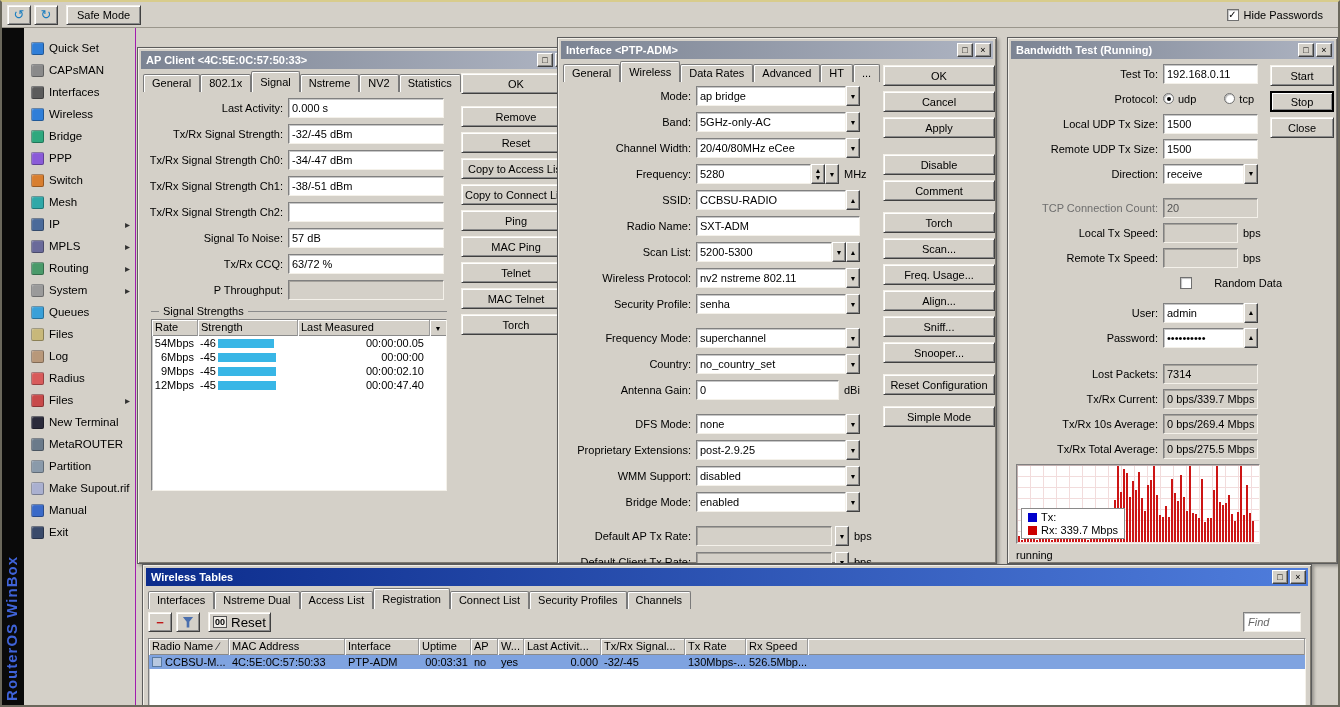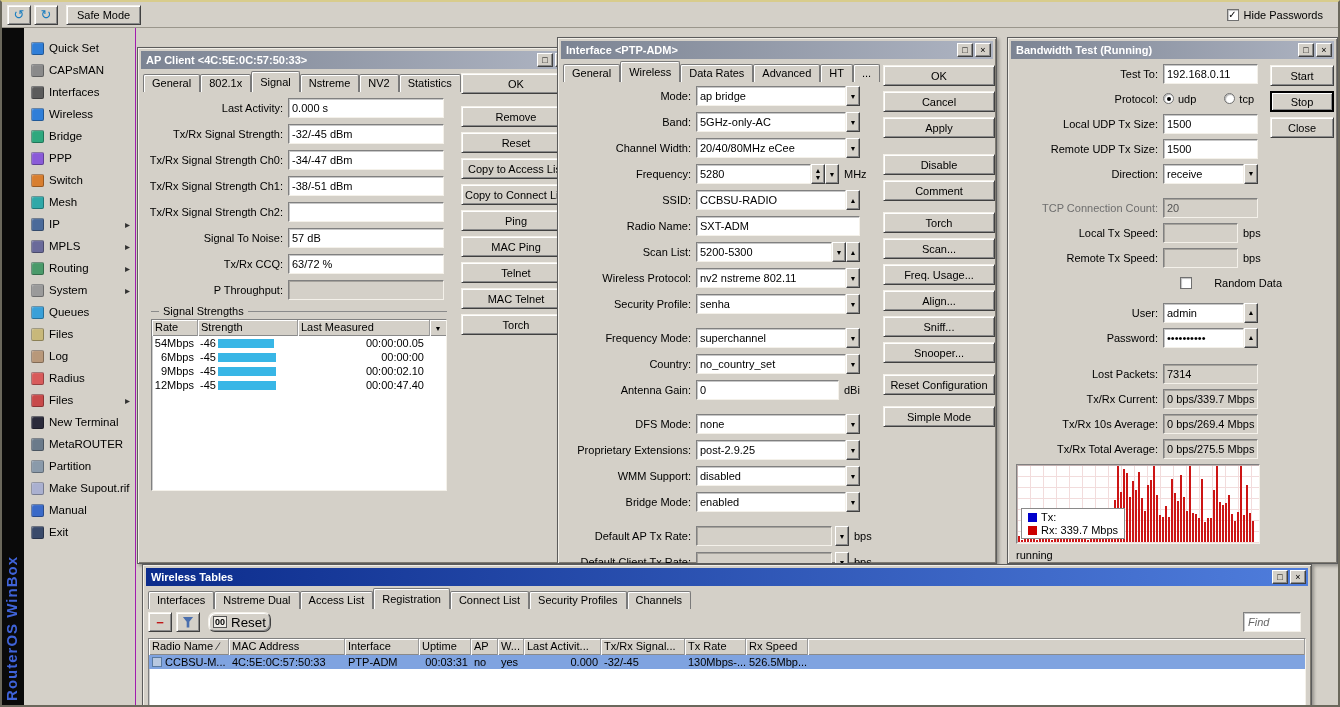--- a/index.html
+++ b/index.html
@@ -645,21 +645,21 @@
         <div class="tab">Security Profiles</div>
         <div class="tab">Channels</div>
       </div>
     <div class="wt-toolbar" style="left:5px;top:47px;">
       <button class="tool sq">
           <span class="minus">−</span>
         </button>
       <button class="tool sq">
           <span class="funnel"></span>
         </button>
-      <button class="tool" style="margin-left:4px;border-radius:7px;">
+      <button class="tool" style="margin-left:4px;">
         <span class="zz">00</span>
         <span>Reset</span>
       </button>
     </div>
     <div class="find" style="right:10px;top:47px;">
       <span>Find</span>
     </div>
     <div class="wt-table" id="wt-table" style="left:5px;right:5px;top:73px;bottom:3px;">
         <div class="wt-head">
           <div class="hcell" style="width:80px">Radio Name<span class="sortg">∕</span></div>

